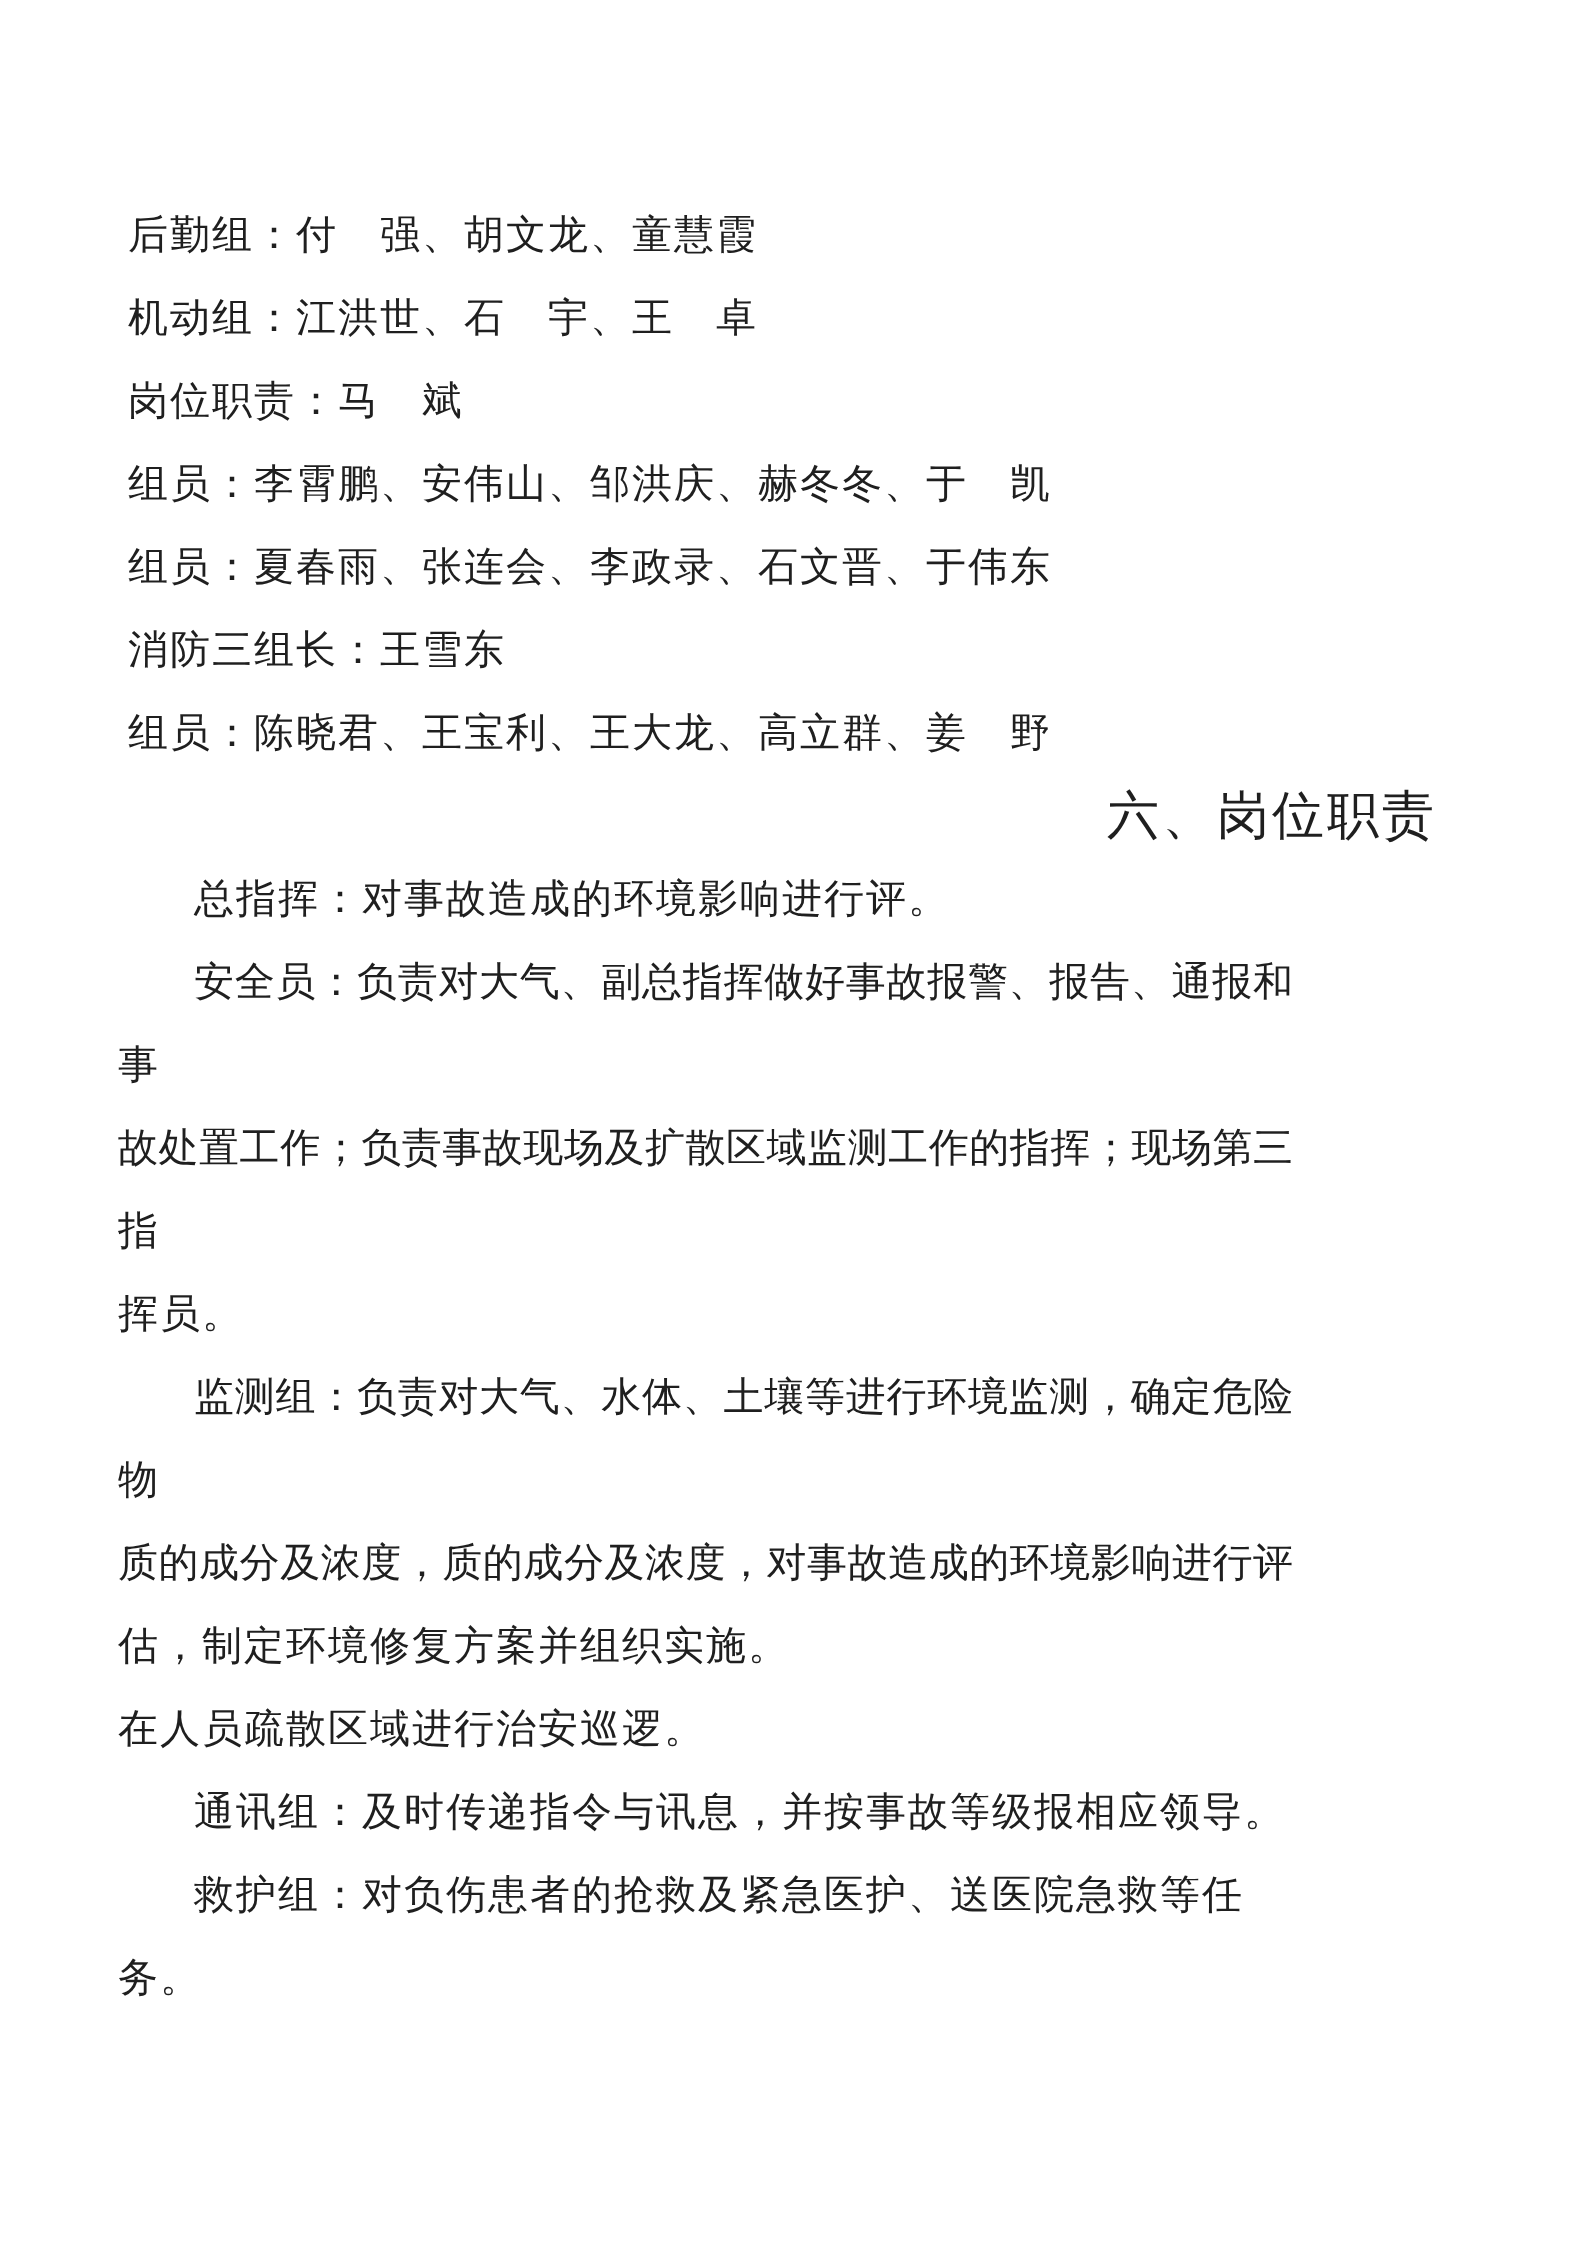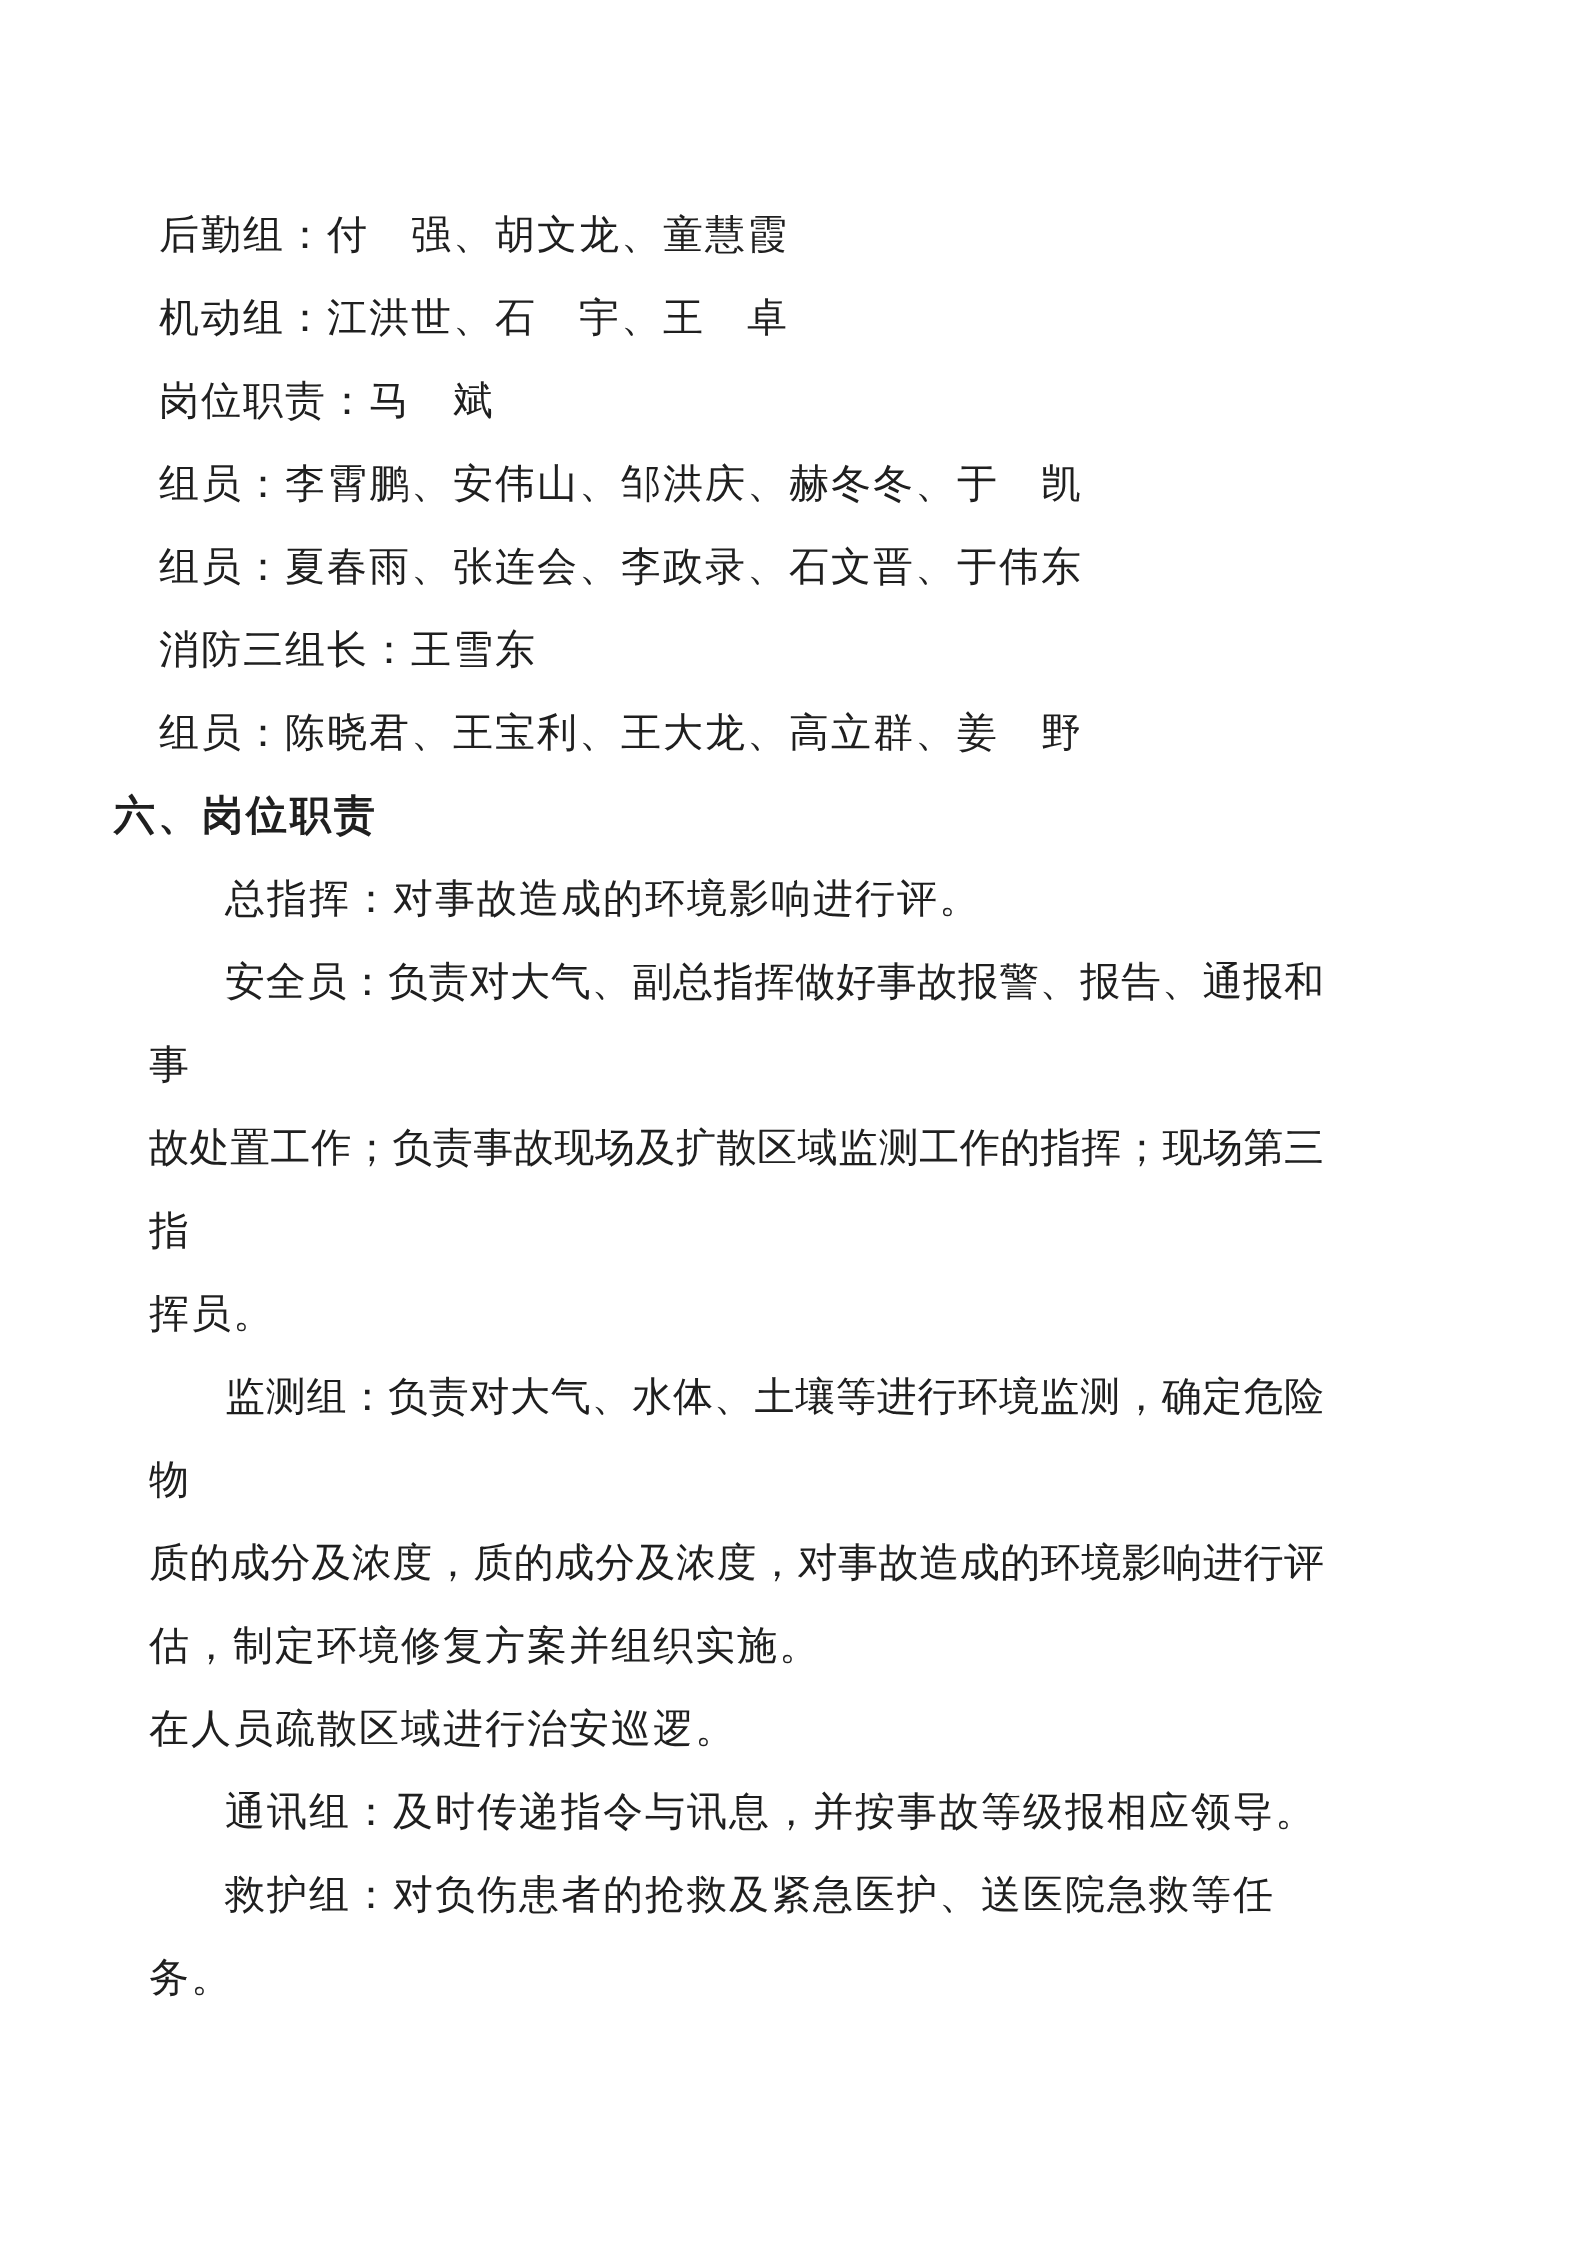--- a/index.html
+++ b/index.html
@@ -6,39 +6,40 @@
     margin: 0;
     padding: 0;
     background: #ffffff;
   }
   .page {
     position: relative;
     width: 1587px;
     height: 2245px;
     box-sizing: border-box;
     background: #ffffff;
-    padding: 193px 150px 0 114px;
+    padding: 193px 150px 0 83px;
     font-family: "Liberation Serif", "DejaVu Serif", serif;
     font-size: 40px;
     color: #1f1f1f;
     overflow: hidden;
   }
   .roster-line {
     line-height: 83px;
     margin-left: 45px;
     letter-spacing: 2px;
     white-space: pre;
   }
   .section-heading {
     margin: 0;
     font-family: "Liberation Sans", "DejaVu Sans", sans-serif;
-    font-weight: bold;
-    font-size: 41px;
+    font-weight: normal;
+    font-size: 52px;
     line-height: 83px;
     letter-spacing: 3px;
+    text-align: right;
   }
   .duty-par {
     margin: 0 0 0 35px;
     width: 1175px;
   }
   .duty-line {
     line-height: 83px;
     letter-spacing: 2px;
   }
   .duty-line.first {

